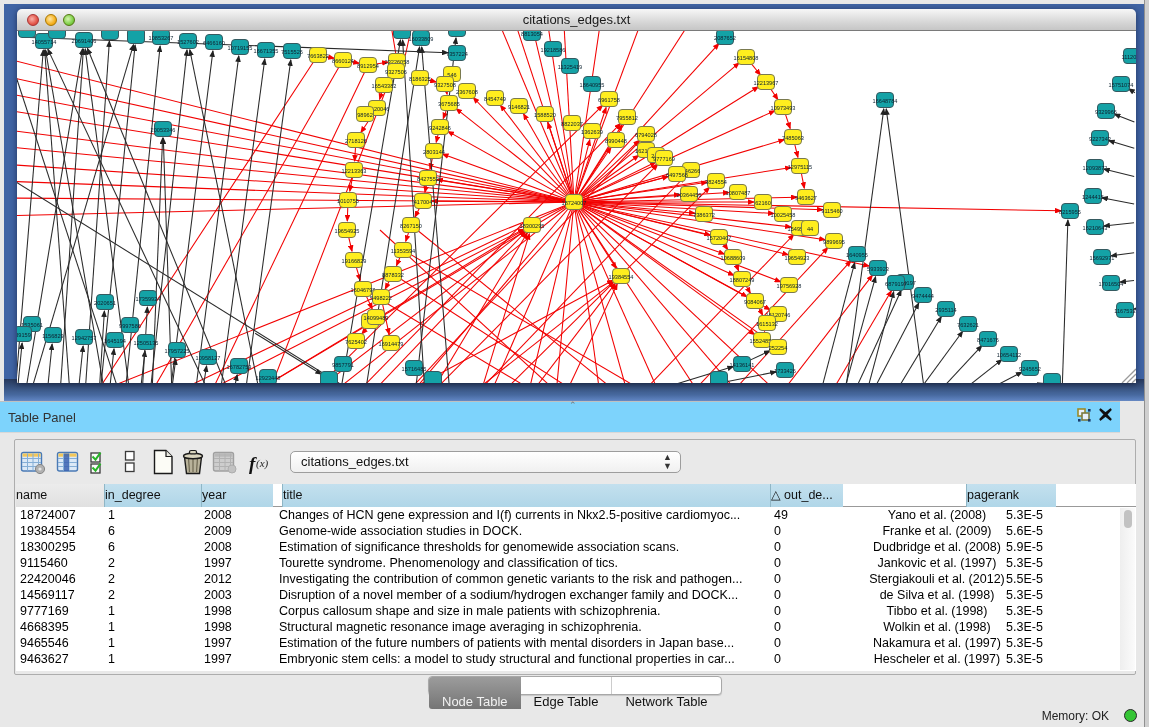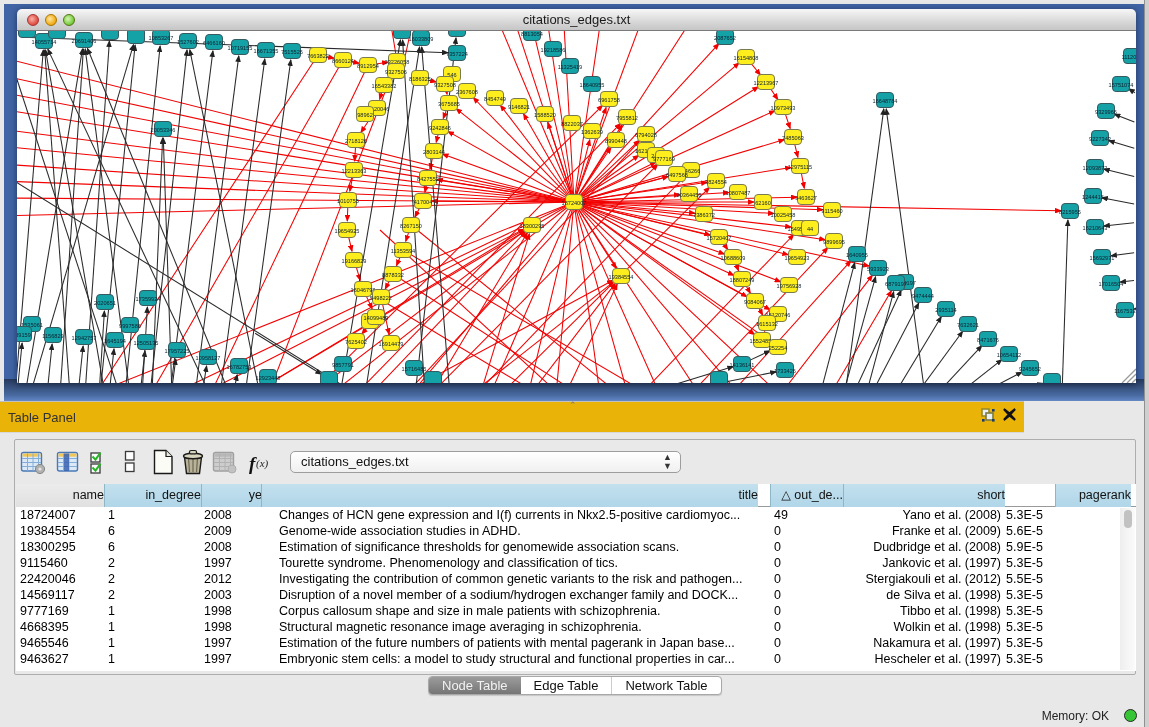--- a/index.html
+++ b/index.html
@@ -6,44 +6,44 @@
 #desk{position:absolute;left:4px;top:4px;width:1140px;height:397px;background:#4064a5}
 #shadow{position:absolute;left:4px;top:379px;width:1140px;height:22px;
  background:linear-gradient(#27395c,#47699f 72%,#5c80bd 94%,#6a8ac2)}
 #win{position:absolute;left:17px;top:9px;width:1119px;height:374px;border-radius:5px 5px 0 0;
  box-shadow:0 1px 6px rgba(0,0,20,.5)}
 #tbar{position:absolute;left:0;top:0;width:100%;height:22px;border-radius:5px 5px 0 0;
  background:linear-gradient(#f7f7f7,#d3d3d3 70%,#c6c6c6);border-bottom:1px solid #7a7a7a;
  text-align:center;font-size:13px;color:#1a1a1a;line-height:22px}
 .tl{position:absolute;top:5px;width:12px;height:12px;border-radius:50%}
 #canvas{position:absolute;left:0;top:22px;width:1119px;height:352px;background:#fff;overflow:hidden}
-#tpanel{position:absolute;left:0;top:401px;width:1024px;height:32px;background:#eab308;
+#tpanel{position:absolute;left:0;top:401px;width:1120px;height:32px;background:#7dd3fc;
  border-top:1px solid #c0c0c0;border-bottom:1px solid #d8d8d8}
 #tpanel span{position:absolute;left:8px;top:8px;font-size:13px;color:#333}
 #grip{position:absolute;left:569px;top:400px;color:#777;font-size:9px}
 #cont{position:absolute;left:14px;top:439px;width:1122px;height:236px;background:#e9e9e9;
  border:1px solid #adadad;border-radius:2px}
 #combo{position:absolute;left:275px;top:11px;width:391px;height:22px;background:linear-gradient(#fff,#f0f0f0);
  border:1px solid #9d9d9d;border-radius:5px;font-size:13px;color:#111;line-height:20px;padding-left:10px}
 #combo .ar{position:absolute;right:8px;top:1px;font-size:9px;color:#333;line-height:9px}
 #thead{position:absolute;left:1px;top:44px;width:1120px;height:23px;background:#fff;border-bottom:1px solid #999}
 .hc{position:absolute;top:0;height:23px;background:linear-gradient(#c3e0ee,#b0d6e8);border-left:1px solid #8fb6c6;
- font-size:12.5px;color:#111;text-align:right;line-height:23px;overflow:hidden}
+ font-size:12.5px;color:#111;text-align:left;line-height:23px;overflow:hidden}
 #tbody{position:absolute;left:1px;top:67px;width:1120px;height:164px;background:#fff;
  font-size:12.5px;color:#000}
 .tr{position:relative;height:16px;white-space:nowrap}
 .tr div{position:absolute;top:0;height:16px;line-height:16px;overflow:hidden}
 .c0{left:4px;width:84px}.c1{left:92px;width:92px}.c2{left:188px;width:70px}
-.c3{left:263px;width:490px}.c4{left:758px;width:68px}.c5{left:823px;width:162px;text-align:right}
+.c3{left:263px;width:490px}.c4{left:758px;width:68px}.c5{left:840px;width:162px;text-align:center}
 .c6{left:990px;width:86px}
 #sbar{position:absolute;left:1105px;top:68px;width:15px;height:162px;background:linear-gradient(90deg,#eee,#fbfbfb)}
 #thumb{position:absolute;left:1109px;top:70px;width:8px;height:18px;background:#c2c2c2;border-radius:4px}
 #tabs{position:absolute;left:428px;top:676px;height:19px;border:1px solid #a8a8a8;border-radius:4px;
  background:#fff;box-shadow:0 1px 1px rgba(0,0,0,.15);font-size:13px;display:flex}
-#tabs div{padding:0 13px;line-height:18px;color:#111}
+#tabs div{padding:16px 13px;line-height:18px;color:#111}
 #tabs .sel{background:linear-gradient(#9c9c9c,#757575);color:#f2f2f2;border-radius:3px 0 0 3px}
 #tabs .sep{padding:0;width:1px;background:#ccc}
 #mem{position:absolute;right:40px;top:709px;font-size:12px;color:#222}
 #dot{position:absolute;right:12px;top:709px;width:13px;height:13px;border-radius:50%;
  background:#35c535;border:1.5px solid #2a2a2a}
 #rstrip{position:absolute;right:0;top:0;width:5px;height:727px;background:#cfcfcf;border-left:1px solid #909090}
 </style></head><body>
 <div id="desk"></div>
 <div id="shadow"></div>
 <div id="win">
@@ -623,40 +623,39 @@
     <circle cx="232" cy="468" r="4" fill="#c2c2c2" stroke="#adadad"></circle>
 
     <text x="249" y="469" font-family="Liberation Serif,serif" font-style="italic" font-weight="bold" font-size="19" fill="#111">f</text>
     <text x="256" y="466" font-family="Liberation Serif,serif" font-style="italic" font-size="11" fill="#222">(x)</text>
   </svg>
   <div id="combo">citations_edges.txt<span class="ar">▲<br>▼</span></div>
   <div id="thead">
     <div class="hc" style="left:0;width:88px;background:linear-gradient(#ececec,#e0e0e0);border-left:none">name</div>
     <div class="hc" style="left:88px;width:97px">in_degree</div>
     <div class="hc" style="left:185px;width:72px">year</div>
-    <div class="hc" style="left:245px;width:497px">title</div>
+    <div class="hc" style="left:266px;width:497px">title</div>
     <div class="hc" style="left:754px;width:73px">△ out_de...</div>
-    <div class="hc" style="left:827px;width:162px">short</div>
-    <div class="hc" style="left:1039px;width:76px">pagerank</div>
+    <div class="hc" style="left:950px;width:90px">pagerank</div>
   </div>
   <div id="tbody">
 <div class="tr">
         <div class="c0">18724007</div>
         <div class="c1">1</div>
         <div class="c2">2008</div>
         <div class="c3">Changes of HCN gene expression and I(f) currents in Nkx2.5-positive cardiomyoc...</div>
         <div class="c4">49</div>
         <div class="c5">Yano et al. (2008)</div>
         <div class="c6">5.3E-5</div>
       </div>
 <div class="tr">
         <div class="c0">19384554</div>
         <div class="c1">6</div>
         <div class="c2">2009</div>
-        <div class="c3">Genome-wide association studies in ADHD.</div>
+        <div class="c3">Genome-wide association studies in DOCK.</div>
         <div class="c4">0</div>
         <div class="c5">Franke et al. (2009)</div>
         <div class="c6">5.6E-5</div>
       </div>
 <div class="tr">
         <div class="c0">18300295</div>
         <div class="c1">6</div>
         <div class="c2">2008</div>
         <div class="c3">Estimation of significance thresholds for genomewide association scans.</div>
         <div class="c4">0</div>
@@ -705,21 +704,21 @@
         <div class="c2">1998</div>
         <div class="c3">Structural magnetic resonance image averaging in schizophrenia.</div>
         <div class="c4">0</div>
         <div class="c5">Wolkin et al. (1998)</div>
         <div class="c6">5.3E-5</div>
       </div>
 <div class="tr">
         <div class="c0">9465546</div>
         <div class="c1">1</div>
         <div class="c2">1997</div>
-        <div class="c3">Estimation of the future numbers of patients with mental pagerank in Japan base...</div>
+        <div class="c3">Estimation of the future numbers of patients with mental disorders in Japan base...</div>
         <div class="c4">0</div>
         <div class="c5">Nakamura et al. (1997)</div>
         <div class="c6">5.3E-5</div>
       </div>
 <div class="tr">
         <div class="c0">9463627</div>
         <div class="c1">1</div>
         <div class="c2">1997</div>
         <div class="c3">Embryonic stem cells: a model to study structural and functional properties in car...</div>
         <div class="c4">0</div>

